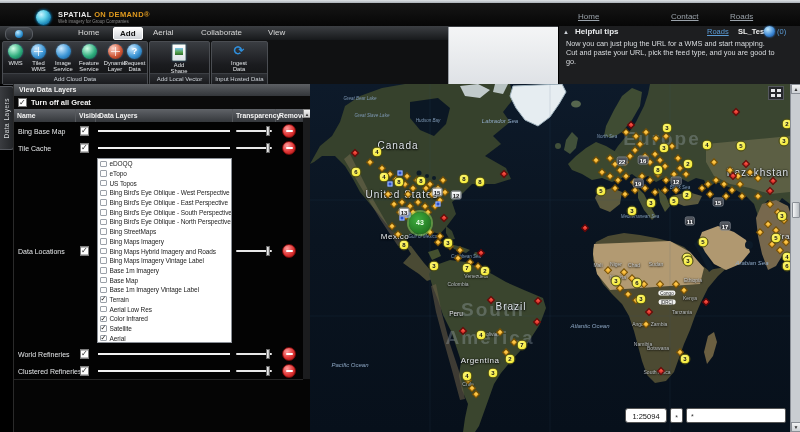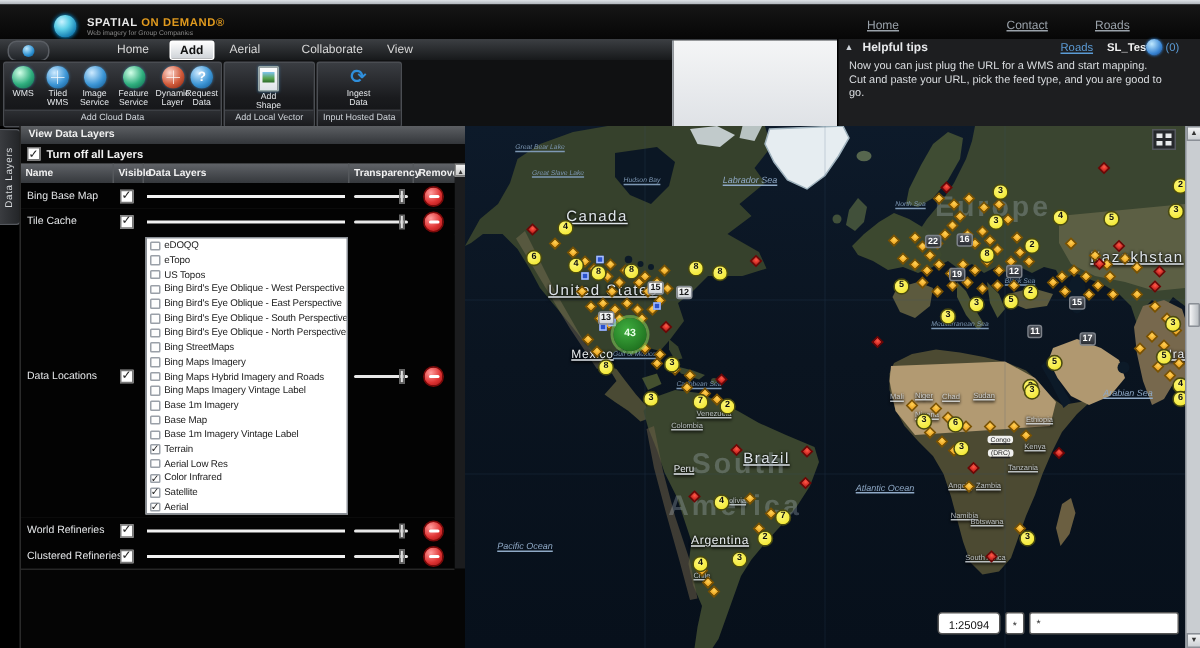--- a/index.html
+++ b/index.html
@@ -22,21 +22,21 @@
   
   #tabbar{left:0;top:26px;width:558px;height:14px;background:linear-gradient(#3c3f43,#17191b);}
   #orb{left:5px;top:27px;width:26px;height:12px;border-radius:6px;background:linear-gradient(#4a4e54,#202327);
        border:1px solid #5a5e64;display:flex;align-items:center;justify-content:center;}
   #orb .g{width:8px;height:8px;border-radius:50%;
        background:radial-gradient(circle at 35% 30%,#bfe9ff,#2b8fd0 60%,#0a4a80);}
   .tab{top:26px;height:13px;line-height:13px;padding:0 6px;font-size:8px;color:#d8d8d8;}
   .tab.active{background:linear-gradient(#fdfdfd,#cfd3d8);color:#111;border:1px solid #fff;
        border-radius:2px;top:27px;height:11px;line-height:11px;font-weight:bold;}
   #tab-home{left:72px;} #tab-add{left:113px;} #tab-markup{left:147px;}
-  #tab-collab{left:195px;} #tab-view{left:252px;}
+  #tab-collab{left:195px;} #tab-view{left:262px;}
 
   
   #ribbon{left:0;top:40px;width:558px;height:44px;background:#101112;}
   #ribbon-empty{left:448px;top:27px;width:110px;height:57px;background:linear-gradient(#f4f5f6,#dfe2e6);
        border-left:1px solid #9aa0a6;}
   .rgroup{top:41px;height:42px;border:1px solid #4a4d52;border-radius:2px;
        background:linear-gradient(#3a3d42 0%,#1a1b1e 55%,#101113 100%);}
   #grp1{left:2px;width:144px;} #grp2{left:149px;width:59px;} #grp3{left:211px;width:55px;}
   .grp-label{position:absolute;left:0;right:0;bottom:0;height:10px;line-height:10px;text-align:center;
        font-size:6px;color:#cfd4da;background:linear-gradient(#2c2e32,#1a1b1e);border-top:1px solid #3c3f44;}
@@ -134,21 +134,21 @@
   .mk-dk{min-width:10px;height:9px;padding:0 1px;background:linear-gradient(#5a5e66,#2b2e34);
        border:1px solid #7d828a;border-radius:2px;color:#fff;font-size:6px;font-weight:bold;
        text-align:center;line-height:8px;box-sizing:border-box;}
   .mk-lt{min-width:10px;height:9px;padding:0 1px;background:linear-gradient(#fdfdfd,#cfd3d8);
        border:1px solid #8a8f96;border-radius:2px;color:#1a1a1a;font-size:6px;font-weight:bold;
        text-align:center;line-height:8px;box-sizing:border-box;}
   .mk-gr{width:22px;height:22px;border-radius:50%;background:radial-gradient(circle at 40% 35%,#3fae3f,#166016);
        box-shadow:0 0 0 2px rgba(130,210,90,.55);color:#eaffea;font-size:7px;font-weight:bold;
        text-align:center;line-height:22px;}
   .mlbl{position:absolute;transform:translate(-50%,-50%);color:#e8ecef;white-space:nowrap;
-       text-shadow:0 0 2px #000,0 1px 2px #000;text-decoration:underline;}
+       text-shadow:0 0 2px #000,0 1px 2px #000;}
   .lbl-lg{font-size:10px;letter-spacing:1px;color:#dfe5ea;}
   .lbl-md{font-size:8px;letter-spacing:.5px;}
   .lbl-sm{font-size:6.5px;}
   .lbl-xs{font-size:5px;color:#cfd5da;opacity:.85;}
   .lbl-sea{font-size:6px;font-style:italic;color:#8fa9c6;text-shadow:none;}
   .lbl-sea-xs{font-size:4.5px;font-style:italic;color:#7e98b4;text-shadow:none;}
   .lbl-pill{font-size:4.5px;background:rgba(255,255,255,.92);color:#222;padding:0 2px;border-radius:2px;text-shadow:none;}
   .wm{position:absolute;transform:translate(-50%,-50%);font-size:19px;letter-spacing:2px;
        color:rgba(175,190,200,.30);font-weight:bold;white-space:nowrap;}
 
@@ -257,21 +257,21 @@
   <div class="abs tips-body" id="tips-p1">Now you can just plug the URL for a WMS and start mapping.  Cut and paste your URL, pick the feed type, and you are good to go.</div>
 
   <div class="abs" id="side-tab">
     <span>Data Layers</span>
   </div>
 
   <div class="abs" id="panel">
     <div class="abs" id="panel-title">View Data Layers</div>
     <div class="abs" id="toggle-row">
       <span class="cb on abs"></span>
-      <span class="abs" id="toggle-label">Turn off all Layers</span>
+      <span class="abs" id="toggle-label">Turn off all Great</span>
     </div>
     <div class="abs" id="thead">
       <div class="th col-name">Name</div>
       <div class="th col-vis">Visible</div>
       <div class="th col-dl">Data Layers</div>
       <div class="th col-tr">Transparency</div>
       <div class="th col-rm">Remove</div>
     </div>
     <div class="abs" id="vscroll-col">
       <div class="abs" id="vscroll-up">▲</div>

